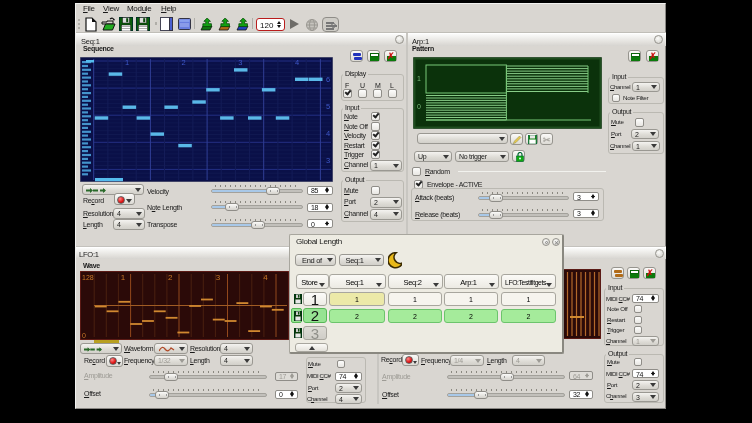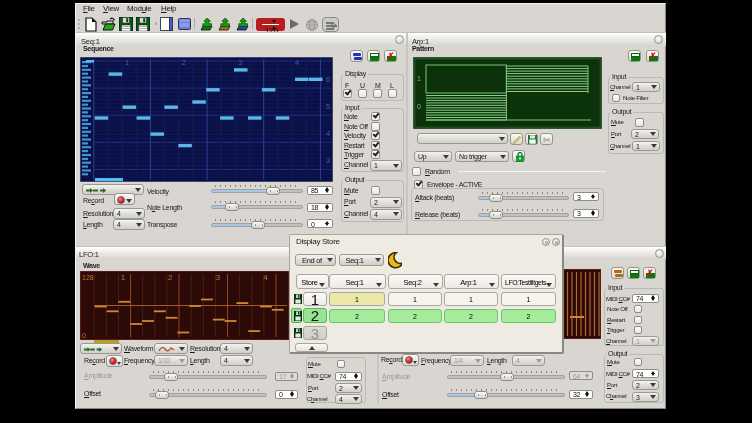--- a/index.html
+++ b/index.html
@@ -84,21 +84,21 @@
 </svg>
 <svg class="abs" style="left:218px;top:18px" width="14" height="13" viewBox="0 0 14 13">
 <path d="M1 12 l2-4 h9 l-2 4 z" fill="#b06a18" stroke="#111" stroke-width="0.8"></path>
 <path d="M5.5 6 v-2.5 h-2 L7 0 l3.5 3.5 h-2 V6 h3 v3 h-9 v-3 z" fill="#12a012" stroke="#064806" stroke-width="0.8" transform="translate(0.5,0) scale(0.95)"></path>
 </svg>
 <svg class="abs" style="left:236px;top:18px" width="14" height="13" viewBox="0 0 14 13">
 <path d="M1 12 l2-4 h9 l-2 4 z" fill="#2244bb" stroke="#111" stroke-width="0.8"></path>
 <path d="M5.5 6 v-2.5 h-2 L7 0 l3.5 3.5 h-2 V6 h3 v3 h-9 v-3 z" fill="#12a012" stroke="#064806" stroke-width="0.8" transform="translate(0.5,0) scale(0.95)"></path>
 </svg>
 <div class="abs" style="left:252px;top:18px;width:1px;height:11px;background:#b0aea8"></div>
-<div class="abs" style="left:256px;top:18px;width:29px;height:13px;background:#fff;border:6px solid #b91c1c;border-radius:3px">
+<div class="abs" style="left:256px;top:18px;width:29px;height:13px;background:#fff;border:1px solid #b91c1c;border-radius:3px">
 <span style="position:absolute;left:3px;top:2px;font-size:8px;color:#111">120</span>
 <b style="position:absolute;right:3px;top:2.2px;width:0;height:0;border-left:2.8px solid transparent;border-right:2.8px solid transparent;border-bottom:3px solid #111"></b>
     <b style="position:absolute;right:3px;bottom:2.2px;width:0;height:0;border-left:2.8px solid transparent;border-right:2.8px solid transparent;border-top:3px solid #111"></b>
   </div>
 <div class="abs" style="left:290px;top:19px;width:0;height:0;border-top:5px solid transparent;border-bottom:5px solid transparent;border-left:9px solid #6e6c68"></div>
 <svg class="abs" style="left:306px;top:19px" width="12" height="12" viewBox="0 0 12 12">
 <circle cx="6" cy="6" r="5.5" fill="#c6c4be" stroke="#9a9892"></circle>
 <ellipse cx="6" cy="6" rx="2.5" ry="5.5" fill="none" stroke="#9a9892"></ellipse>
 <line x1="0.5" y1="6" x2="11.5" y2="6" stroke="#9a9892"></line>
 <line x1="1.5" y1="3" x2="10.5" y2="3" stroke="#9a9892"></line>
@@ -705,21 +705,21 @@
     <b style="left:26px"></b>
   </div>
 <div class="sp" style="left:569px;top:389.5px;width:24px;height:9px">
     <span>32</span>
     <u>
       <b class="ua"></b>
       <b class="da"></b>
     </u>
   </div>
 <div class="abs" style="left:289px;top:234px;width:275px;height:120px;background:#edebe2;border:1px solid #a8a69e;border-right:2px solid #8a8880;border-bottom:2px solid #8a8880;border-radius:2px"></div>
-<div class="l" style="left:296px;top:238px;font-size:8px;letter-spacing:-0.3px;color:#1a1a1a;">Display Store</div>
+<div class="l" style="left:296px;top:238px;font-size:8px;letter-spacing:-0.3px;color:#1a1a1a;">Global Length</div>
 <div class="cir" style="left:542px;top:238px;width:8px;height:8px">
     <div style="position:absolute;left:2px;top:2px;width:3px;height:3px;border:1px solid #888;border-radius:50%"></div>
   </div>
 <div class="cir" style="left:552px;top:238px;width:8px;height:8px">
     <div style="position:absolute;left:1px;top:0px;color:#777;font-size:6px">✕</div>
   </div>
 <div class="cb" style="left:295px;top:254px;width:41px;height:12px">
     <span>
       <span style="font-size:7.5px">End of</span>
     </span>

